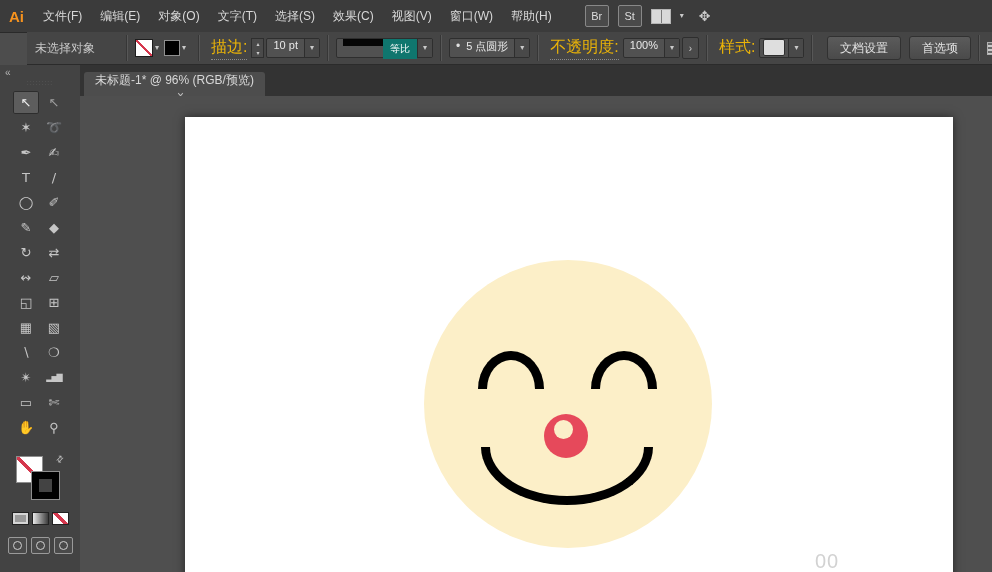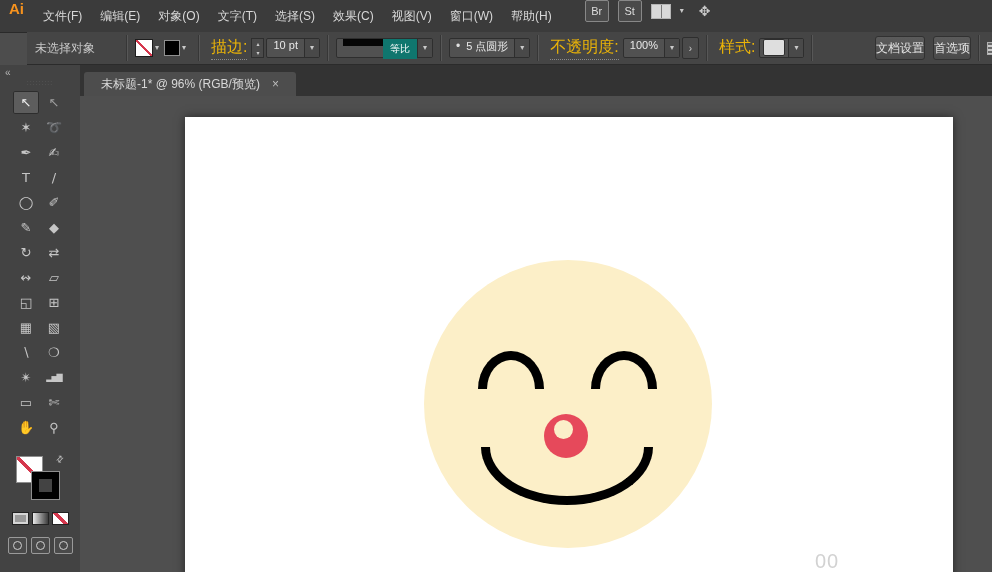--- a/index.html
+++ b/index.html
@@ -1,20 +1,20 @@
 <!DOCTYPE html>
 <html><head>
 <meta charset="utf-8">
 <style>
   html,body{margin:0;padding:0;}
   body{width:992px;height:572px;position:relative;overflow:hidden;background:#4d4d4d;
        font-family:"Liberation Sans","DejaVu Sans",sans-serif;-webkit-font-smoothing:antialiased;}
   
   .menubar{position:absolute;left:0;top:0;width:992px;height:32px;background:#3b3b3b;
-           border-bottom:1px solid #2a2a2a;display:flex;align-items:flex-start;white-space:nowrap;}
+           border-bottom:1px solid #2a2a2a;display:flex;align-items:center;white-space:nowrap;}
   .ai-logo{font-weight:bold;font-size:15px;margin:0 10px 0 9px;letter-spacing:0;}
   .menu-item{font-size:12px;color:#d8d8d8;padding:0 9px;line-height:32px;cursor:default;}
   .appbar-right{display:flex;align-items:center;margin-left:24px;gap:9px;}
   .mini-app-btn{width:22px;height:20px;border:1px solid #888;border-radius:2px;background:#4a4a4a;
                 color:#ddd;font-size:11px;display:flex;align-items:center;justify-content:center;}
   .arrange-icon{width:18px;height:13px;border:1px solid #b5b5b5;background:
       linear-gradient(90deg,#d9d9d9 0 9px,#7a7a7a 9px 10px,#d9d9d9 10px);}
   .chev{font-size:8px;color:#c9c9c9;line-height:1;}
   .extra-icon{font-size:14px;color:#c9c9c9;margin-left:6px;}
   
@@ -35,28 +35,28 @@
   .stroke-swatch-small{width:16px;height:16px;background:#000;border:1px solid #909090;box-sizing:border-box;}
   .stepper{width:13px;height:20px;display:flex;flex-direction:column;border:1px solid #2e2e2e;
            background:#4a4a4a;box-sizing:border-box;margin-right:2px;}
   .stepper span{flex:1;font-size:6px;color:#ccc;display:flex;align-items:center;justify-content:center;}
   .profile-line{width:40px;height:7px;background:#050505;margin-left:6px;}
   .profile-text{font-size:10px;color:#fff;background:#0f766e;padding:3px 7px;margin-right:0;}
   .bullet{color:#e0e0e0;font-size:12px;margin-left:6px;}
   .tinybtn{width:15px;height:20px;border:1px solid #2e2e2e;background:#4a4a4a;color:#ccc;font-size:10px;
            display:flex;align-items:center;justify-content:center;margin-left:2px;border-radius:2px;}
   .style-swatch{width:20px;height:15px;background:#dedede;border:1px solid #2e2e2e;border-radius:2px;}
-  .abtn{height:22px;padding:0 0;background:linear-gradient(#5b5b5b,#4a4a4a);border:1px solid #313131;
+  .abtn{height:22px;padding:0 12px;background:linear-gradient(#5b5b5b,#4a4a4a);border:1px solid #313131;
         border-radius:3px;color:#e2e2e2;font-size:12px;display:flex;align-items:center;margin-left:8px;}
   .pm-icon{width:15px;height:11px;border:1px solid #b0b0b0;background:
       repeating-linear-gradient(#6a6a6a 0 2px,#c9c9c9 2px 4px);}
   
   .tabstrip{position:absolute;left:80px;top:65px;width:912px;height:31px;background:#333;}
   .doc-tab{position:absolute;left:4px;top:7px;height:24px;background:#4d4d4d;display:flex;
-           align-items:center;padding:0 17px;border-radius:3px 3px 0 0;}
+           align-items:center;padding:0 11px;border-radius:3px 3px 0 0;flex-direction:column;}
   .doc-tab .title{font-size:12px;color:#d8d8d8;}
   .doc-tab .close{font-size:12px;color:#bdbdbd;margin-left:12px;}
   
   .toolspanel{position:absolute;left:0;top:65px;width:80px;height:507px;background:#434343;
               border-right:1px solid #333;overflow:hidden;}
   .tp-header{height:15px;display:flex;align-items:center;padding:0 5px;color:#b5b5b5;font-size:10px;}
   .tp-grip{text-align:center;color:#5c5c5c;font-size:7px;letter-spacing:1px;line-height:6px;}
   .toolgrid{width:56px;margin:4px auto 0;display:grid;grid-template-columns:28px 28px;
             grid-auto-rows:25px;justify-items:center;align-items:center;}
   .tool{width:26px;height:23px;display:flex;align-items:center;justify-content:center;border-radius:2px;}

